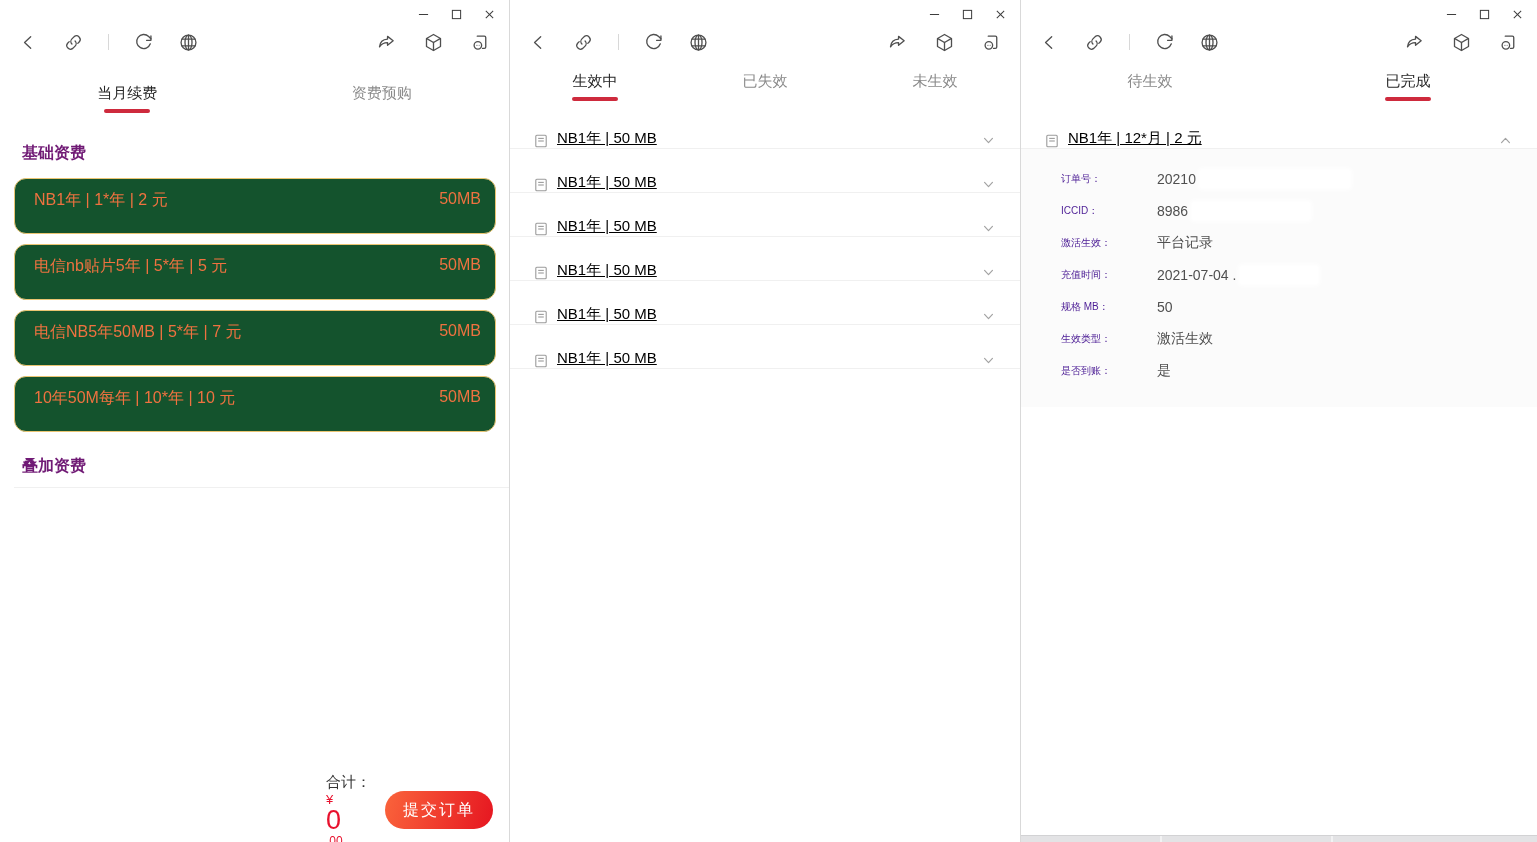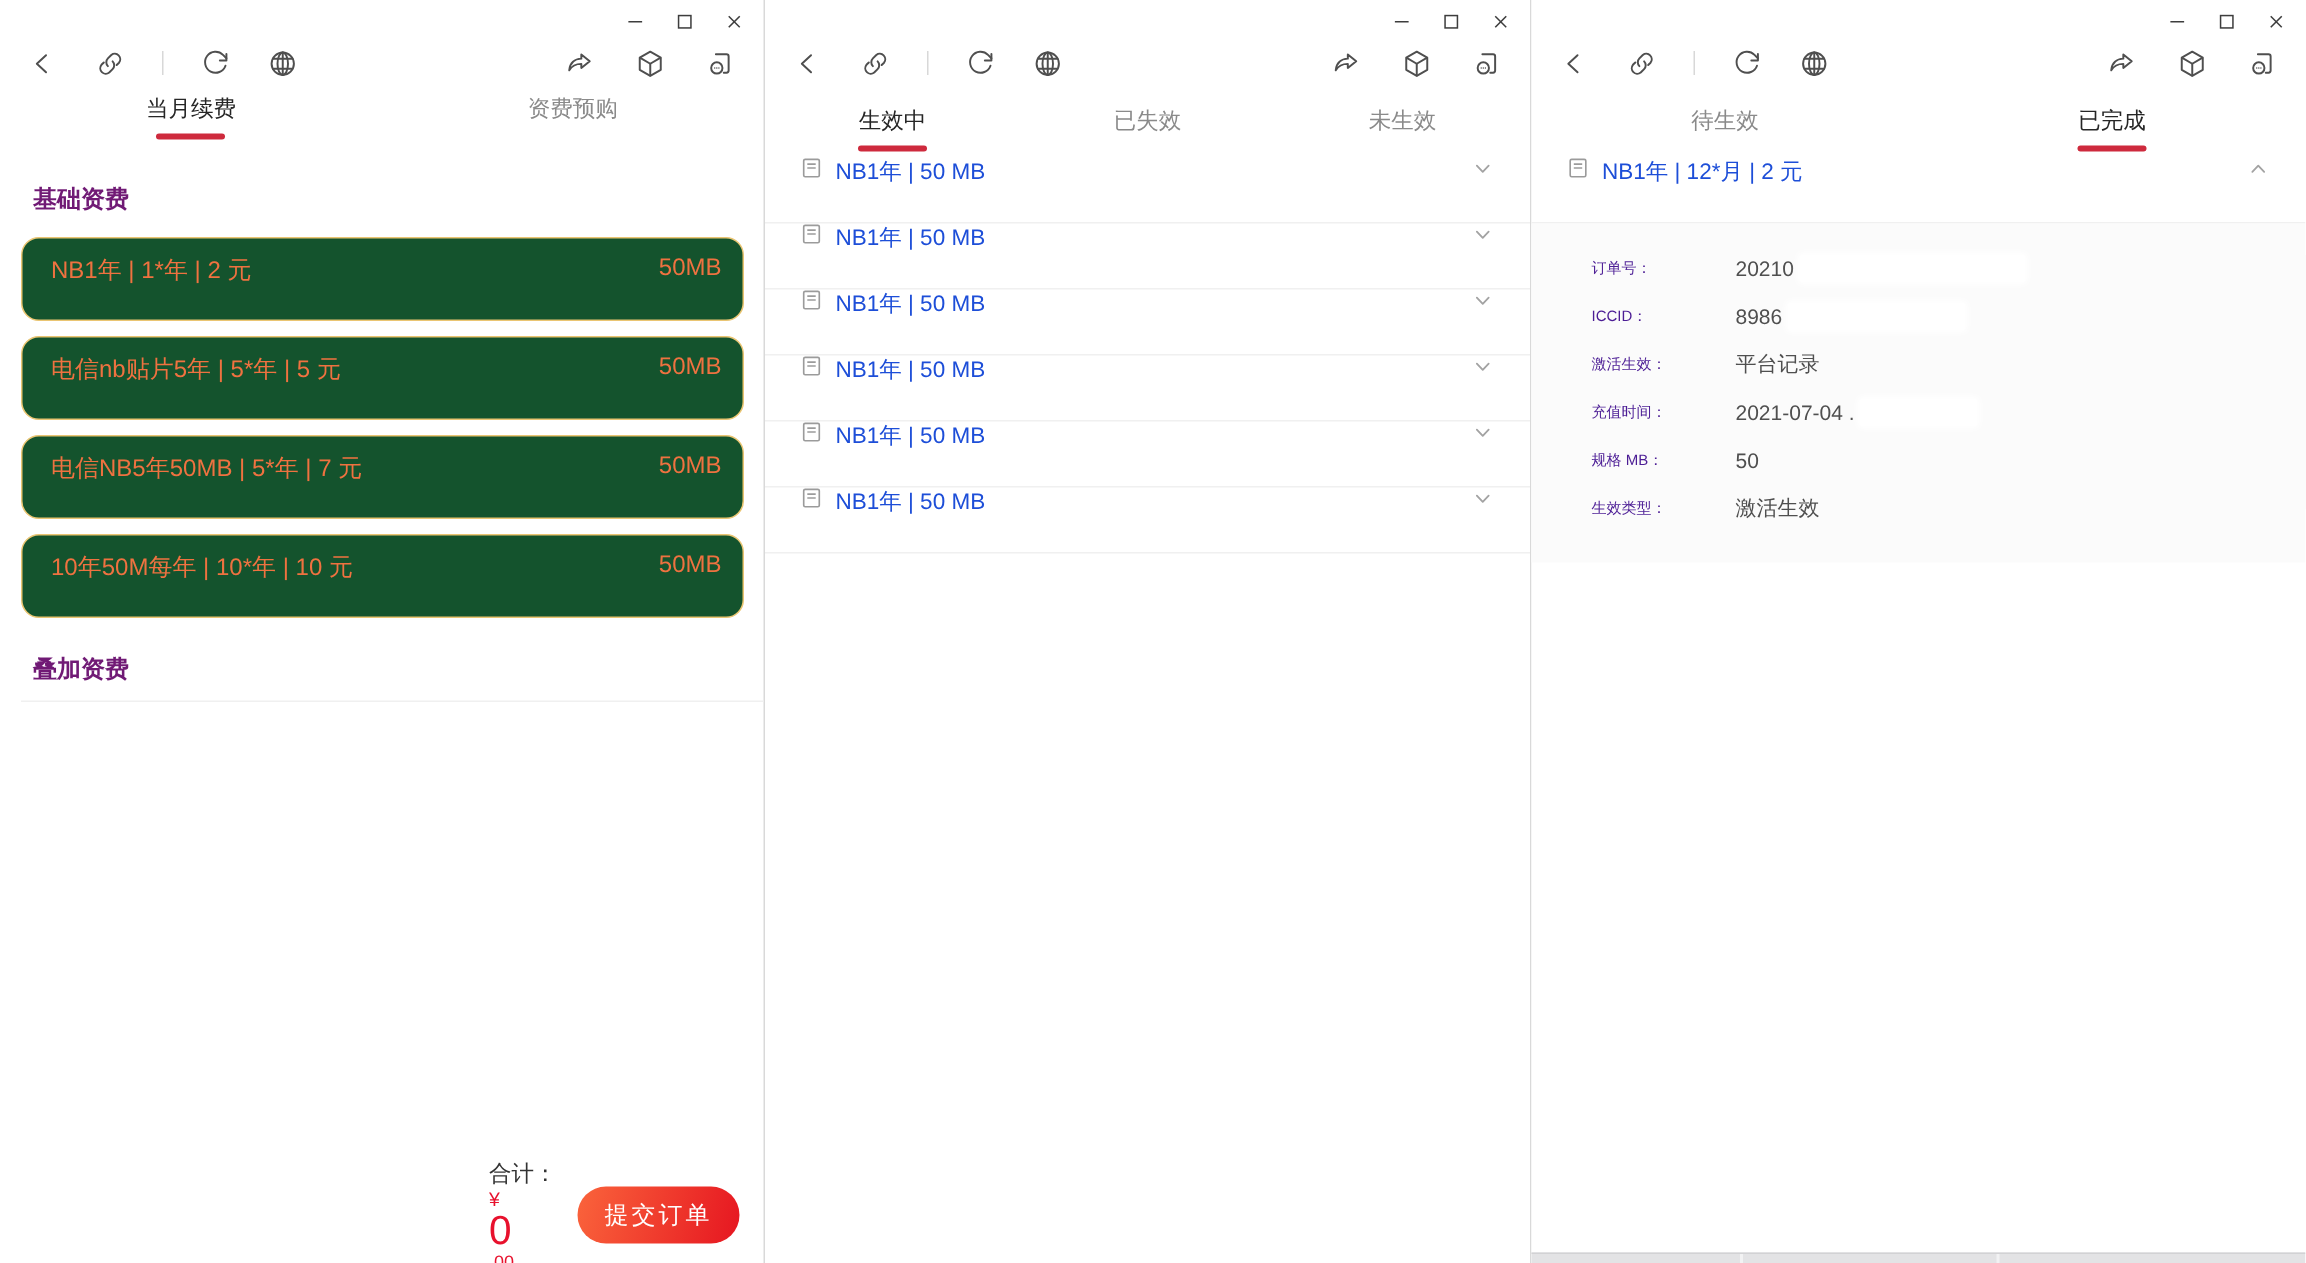--- a/index.html
+++ b/index.html
@@ -28,21 +28,21 @@
 
   
   .tabbar { display:flex; }
   .tabbar.two   .tab { width:50%; }
   .tabbar.three .tab { width:33.33%; }
   .tab { display:flex; flex-direction:column; align-items:center; font-size:15px; color:#8a8a8a; cursor:pointer; }
   .tab .tlabel { line-height:22px; }
   .tab.active { color:#262626; }
   .tab .underline { width:46px; height:4px; border-radius:2px; background:transparent; margin-top:5px; }
   .tab.active .underline { background:#ce2a3d; }
-  #w1 .tabbar { }
+  #w1 .tabbar { margin-top:20px; }
   #w2 .tabbar, #w3 .tabbar { margin-top:8px; }
 
   
   .section-title { margin:30px 22px 0; font-size:16px; font-weight:700; color:#701a75; }
   .cards { margin:14px 13px 0 14px; display:flex; flex-direction:column; gap:10px; }
   .card { height:56px; border:1px solid #eac572; border-radius:12px; padding:11px 14px 0 19px;
           display:flex; justify-content:space-between; align-items:flex-start;
           color:#ef7240; font-size:16px; cursor:pointer; background:#14532d; }
   .section-divider { margin:10px 0 0 14px; border-top:1px solid #f0f0f0; }
   .w1-footer { position:absolute; bottom:0; left:0; right:0; height:64px;
@@ -53,22 +53,22 @@
   .amt-int { font-size:27px; color:#e8112d; line-height:1; }
   .amt-dec { font-size:12px; color:#e8112d; }
   .submit-btn { width:108px; height:38px; border-radius:19px; border:none; cursor:pointer;
                 background:linear-gradient(105deg,#f9603a 5%,#e71a22 95%);
                 color:#fff; font-size:16px; letter-spacing:2px;
                 display:flex; align-items:center; justify-content:center;
                 font-family:"Liberation Sans","DejaVu Sans",sans-serif; }
 
   
   .order-list { margin-top:4px; }
-  .order-item { height:44px; display:flex; align-items:flex-start; padding:0 24px;
-                border-bottom:1px solid #f0f0f0; font-size:15px; color:#1d4ed8; cursor:pointer; }
+  .order-item { height:44px; display:flex; align-items:flex-end; padding:0 24px;
+                border-bottom:1px solid #f0f0f0; font-size:15px; color:#000000; cursor:pointer;text-decoration:underline; }
   .doci { width:14px; height:14px; stroke:#9b9b9b; stroke-width:1.1; fill:none; margin-right:9px; flex:none; }
   .chev { width:15px; height:15px; stroke:#a3a3a3; stroke-width:1.3; fill:none;
           stroke-linecap:round; stroke-linejoin:round; margin-left:auto; flex:none; }
   .chev.up { transform:rotate(180deg); }
 
   
   .details { background:#fbfbfb; padding:14px 24px 20px 40px; }
   .detail-row { height:32px; display:flex; align-items:center; }
   .detail-label { width:96px; font-size:10px; color:#4c1d95; flex:none; }
   .detail-value { font-size:14px; color:#4f4f4f; display:flex; align-items:center; }
@@ -421,18 +421,22 @@
         </span>
     </div>
     <div class="detail-row">
       <span class="detail-label">规格 MB：</span>
       <span class="detail-value">50</span>
     </div>
     <div class="detail-row">
       <span class="detail-label">生效类型：</span>
       <span class="detail-value">激活生效</span>
     </div>
+    <div class="detail-row">
+      <span class="detail-label">是否到账：</span>
+      <span class="detail-value">是</span>
+    </div>
   </div>
   <div class="taskbar-strip">
       <i></i>
       <i></i>
     </div>
 </div>
 
 </body></html>

